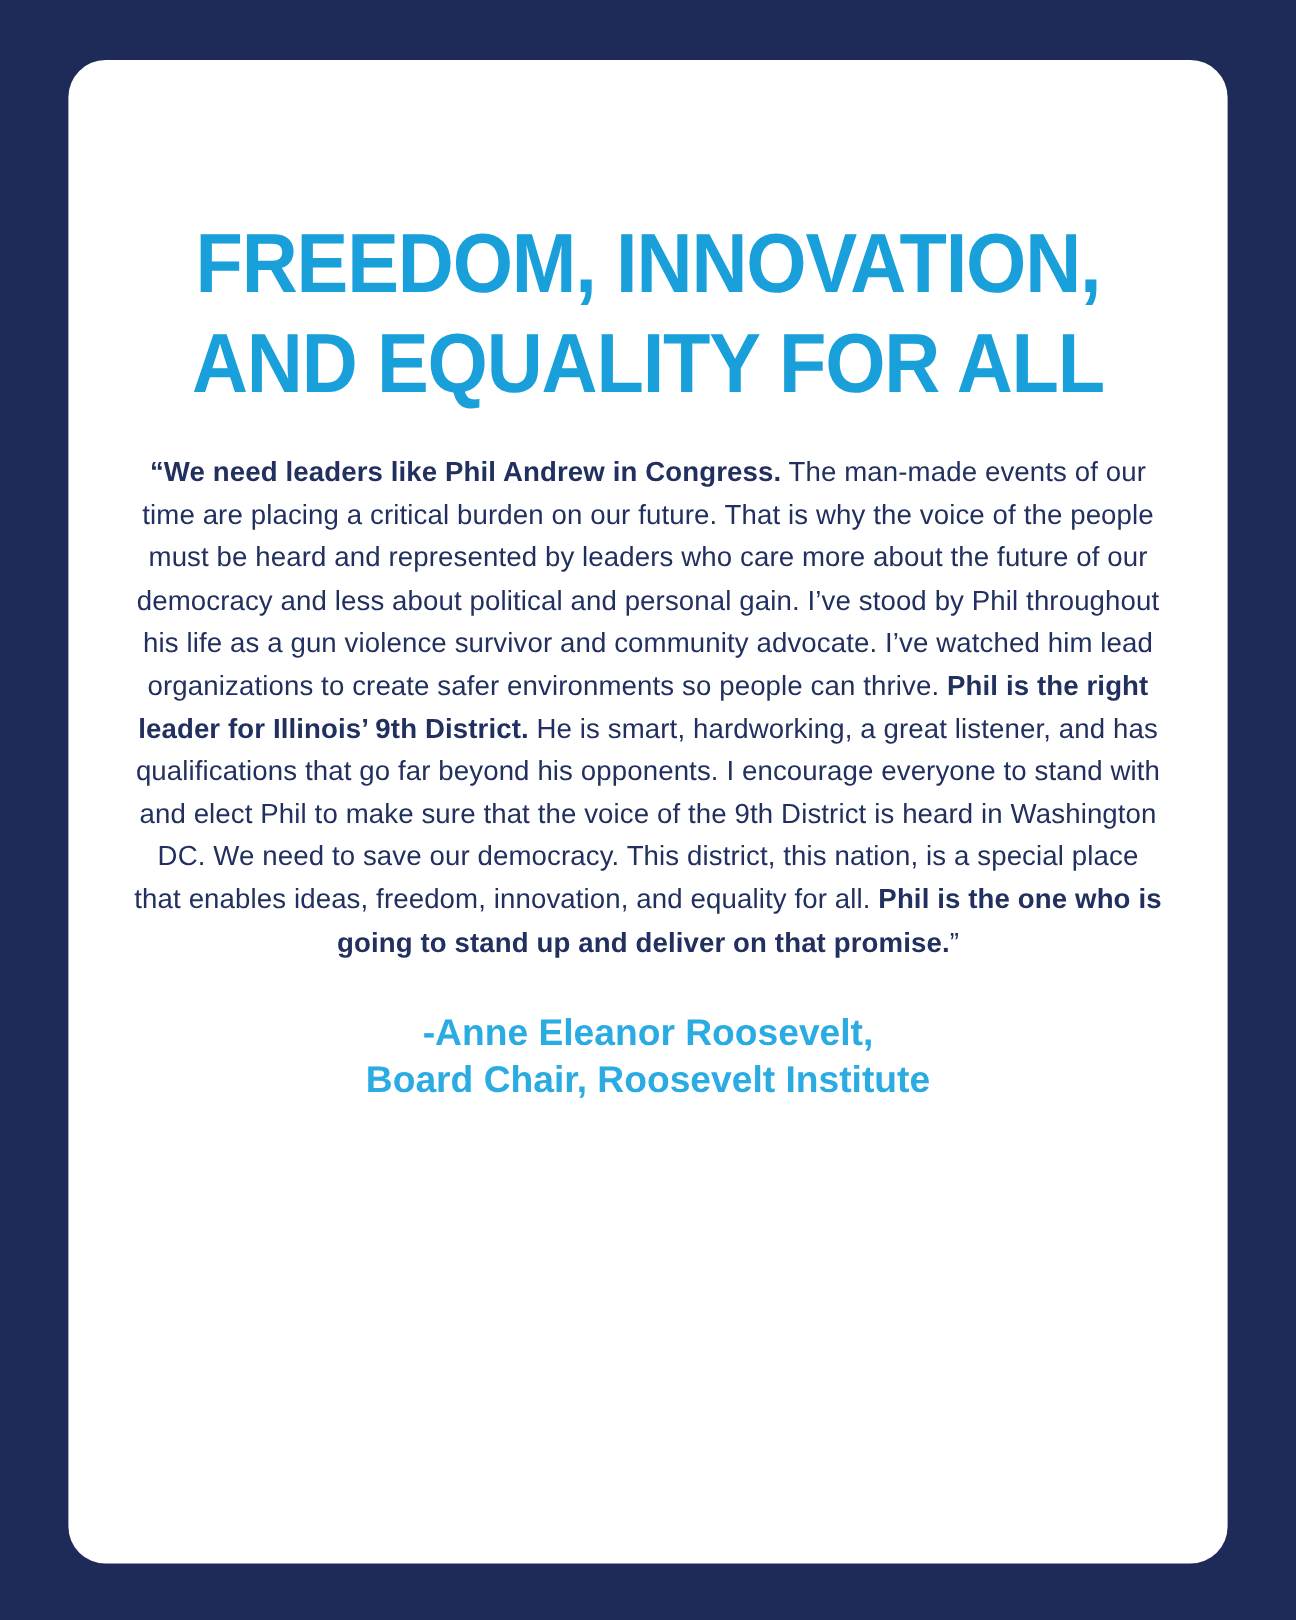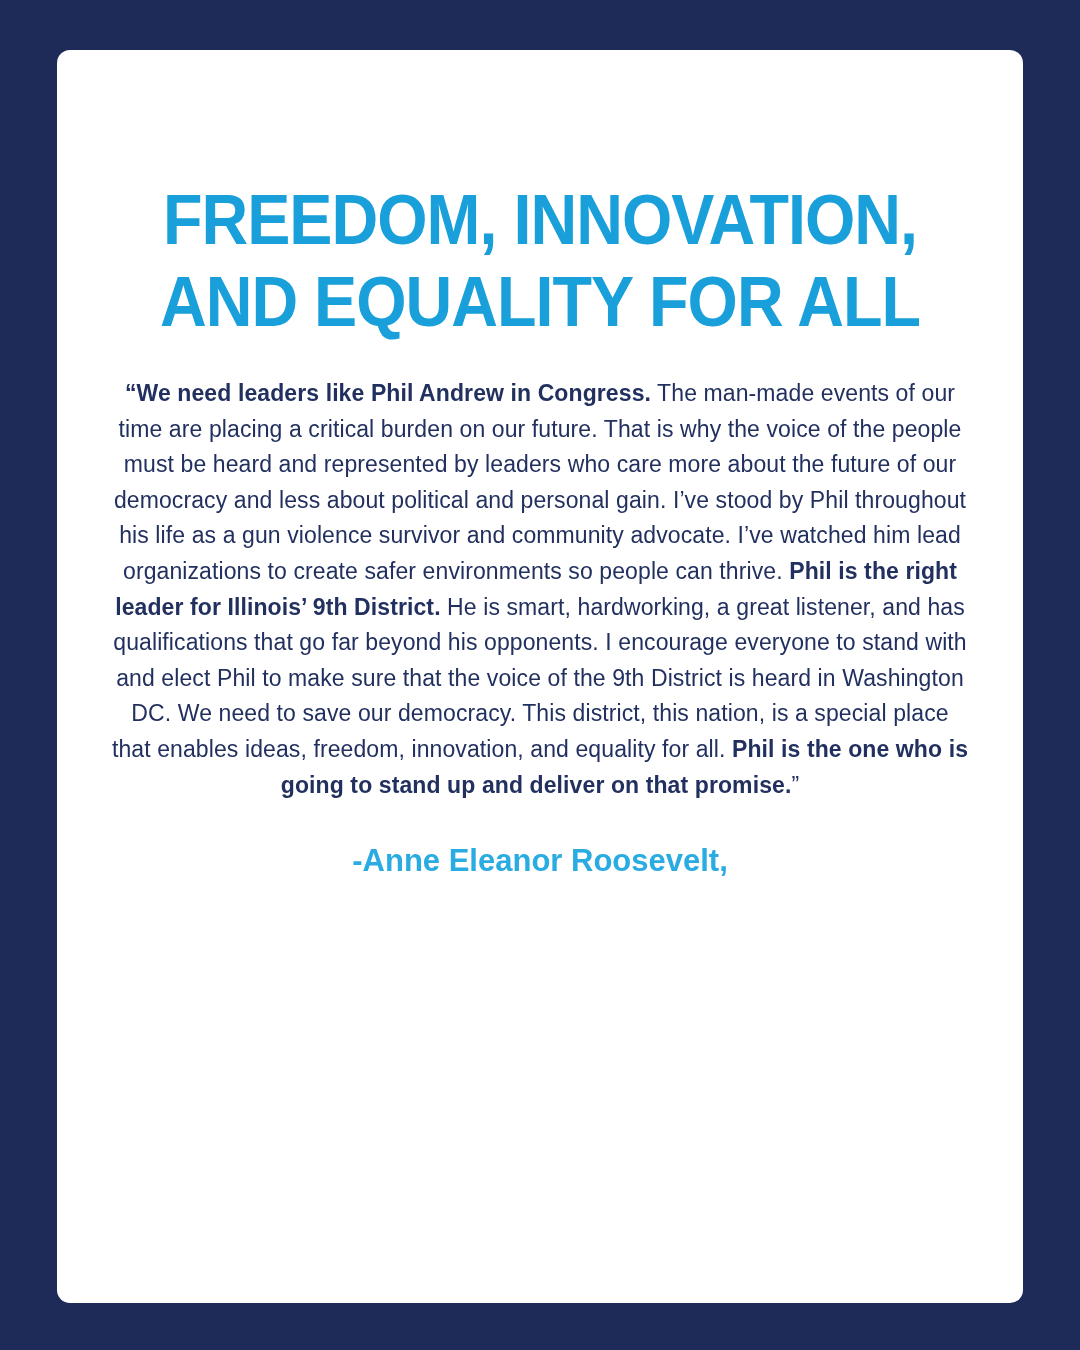--- a/index.html
+++ b/index.html
@@ -18,21 +18,21 @@
     inset: 0;
     width: 1080px;
     height: 1350px;
   }
   .card {
     position: absolute;
     left: 57px;
     top: 50px;
     width: 966px;
     height: 1253px;
-    border-radius: 13px;
+    border-radius: 31px;
     box-sizing: border-box;
     padding: 128px 46px 0 46px;
     text-align: center;
   }
   .headline {
     font-weight: 800;
     font-size: 66px;
     line-height: 78px;
     letter-spacing: -1px;
     margin: 0 0 42px 0;
@@ -72,16 +72,17 @@
 
     <h1 class="headline" style="color: rgb(25, 159, 217);">
       <span class="hl-line">FREEDOM, INNOVATION,</span>
       <span class="hl-line">AND EQUALITY FOR ALL</span>
     </h1>
 
     <p class="quote" style="color: rgb(34, 48, 95);"><span class="b">“</span><span class="b">We need leaders like Phil Andrew in Congress.</span><span> The man-made events of our time are placing a critical burden on our future. That is why the voice of the people must be heard and represented by leaders who care more about the future of our democracy and less about political and personal gain. I’ve stood by Phil throughout his life as a gun violence survivor and community advocate. I’ve watched him lead organizations to create safer environments so people can thrive. </span><span class="b">Phil is the right leader for Illinois’ 9th District.</span><span> He is smart, hardworking, a great listener, and has qualifications that go far beyond his opponents. I encourage everyone to stand with and elect Phil to make sure that the voice of the 9th District is heard in Washington DC. We need to save our democracy. This district, this nation, is a special place that enables ideas, freedom, innovation, and equality for all. </span><span class="b">Phil is the one who is going to stand up and deliver on that promise.</span><span>”</span></p>
 
     <p class="attribution" style="color: rgb(42, 171, 226);">
       <span class="attr-line">-Anne Eleanor Roosevelt,</span>
+      <span class="attr-line">Board Chair, Roosevelt Institute</span>
     </p>
 
   </div>
 </div>
 
 </body></html>

